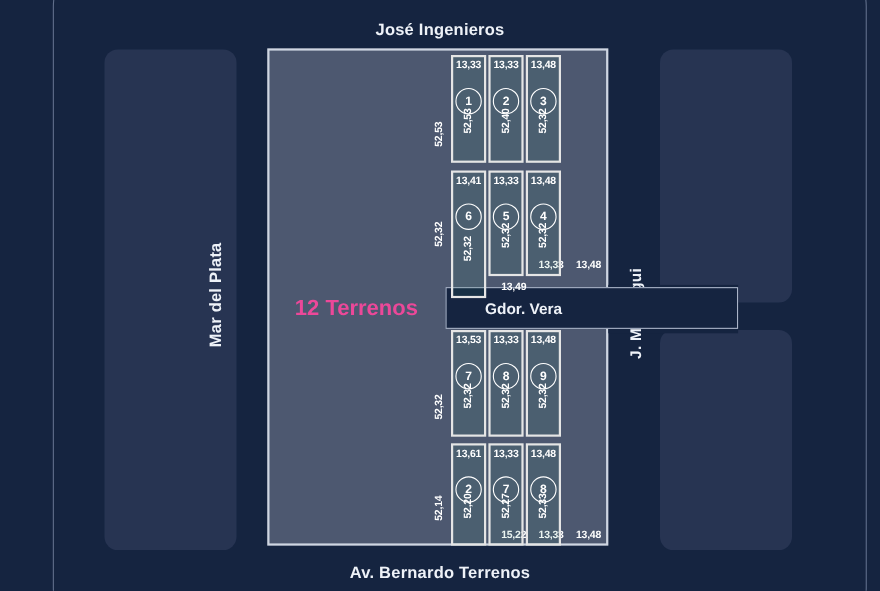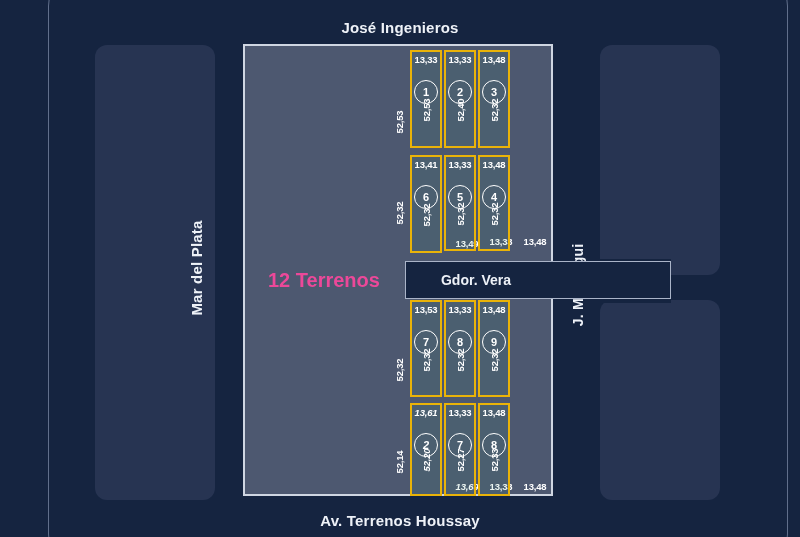--- a/index.html
+++ b/index.html
@@ -61,21 +61,21 @@
 
   .plan-title{
     position:absolute;left:268px;top:260px;width:130px;height:40px;
     display:flex;align-items:center;
     color:#ec4899;font-size:20px;font-weight:bold;white-space:nowrap;
   }
 
   
   .lot{
     position:absolute;box-sizing:border-box;
-    border:2px solid #eab308;background:rgba(61,155,122,0.10);
+    border:2px solid #e5e5e5;background:rgba(61,155,122,0.10);
   }
   .dim{
     position:absolute;color:#ffffff;font-size:9.5px;font-weight:bold;
     white-space:nowrap;letter-spacing:-.2px;
   }
   .dim.top-d{left:0;width:100%;text-align:center;top:2px;}
   .dim.bot-d{left:0;width:100%;text-align:center;bottom:2px;margin-left:41px;}
   .dim.side-d{
     left:50%;top:62%;
     transform:translate(-50%,-50%) rotate(-90deg);transform-origin:center;
@@ -99,21 +99,21 @@
 
   <div class="round-frame"></div>
   <div class="bg-block b1"></div>
   <div class="bg-block b2"></div>
   <div class="bg-block b3"></div>
 
   <div class="plan"></div>
   <div class="plan-lower-right-mask"></div>
 
   <div class="street top">José Ingenieros</div>
-  <div class="street bottom">Av. Terrenos Houssay</div>
+  <div class="street bottom">Av. Bernardo Terrenos</div>
   <div class="street left">Mar del Plata</div>
   <div class="street right">J. Maistegui</div>
 
   <div class="plan-title">12 Terrenos</div>
 
   <div class="vera-bar">
     <span>Gdor. Vera</span>
   </div>
 
   <div id="lots-layer">
@@ -127,21 +127,21 @@
         <div class="dim top-d">13,33</div>
         <div class="lot-num">2</div>
         <div class="dim side-d">52,40</div>
       </div>
       <div class="lot" style="left: 478px; top: 50px; width: 32px; height: 98px;">
         <div class="dim top-d">13,48</div>
         <div class="lot-num">3</div>
         <div class="dim side-d">52,32</div>
       </div>
       <div class="dim outer-d" style="left: 399px; top: 213px;">52,32</div>
-      <div class="lot" style="left: 410px; top: 155px; width: 32px; height: 98px;">
+      <div class="lot" style="left: 410px; top: 155px; width: 32px; height: 116px;">
         <div class="dim top-d">13,41</div>
         <div class="lot-num">6</div>
         <div class="dim side-d">52,32</div>
         <div class="dim bot-d">13,49</div>
       </div>
       <div class="lot" style="left: 444px; top: 155px; width: 32px; height: 96px;">
         <div class="dim top-d">13,33</div>
         <div class="lot-num">5</div>
         <div class="dim side-d">52,32</div>
         <div class="dim bot-d">13,33</div>
@@ -162,25 +162,25 @@
         <div class="dim top-d">13,33</div>
         <div class="lot-num">8</div>
         <div class="dim side-d">52,32</div>
       </div>
       <div class="lot" style="left: 478px; top: 300px; width: 32px; height: 97px;">
         <div class="dim top-d">13,48</div>
         <div class="lot-num">9</div>
         <div class="dim side-d">52,32</div>
       </div>
       <div class="dim outer-d" style="left: 399px; top: 462px;">52,14</div>
-      <div class="lot" style="left: 410px; top: 403px; width: 32px; height: 93px; font-style: italic;">
+      <div class="lot" style="left: 410px; top: 403px; width: 32px; height: 93px;">
         <div class="dim top-d">13,61</div>
         <div class="lot-num">2</div>
         <div class="dim side-d">52,20</div>
-        <div class="dim bot-d">13,69</div>
+        <div class="dim bot-d">15,22</div>
       </div>
       <div class="lot" style="left: 444px; top: 403px; width: 32px; height: 93px;">
         <div class="dim top-d">13,33</div>
         <div class="lot-num">7</div>
         <div class="dim side-d">52,27</div>
         <div class="dim bot-d">13,33</div>
       </div>
       <div class="lot" style="left: 478px; top: 403px; width: 32px; height: 93px;">
         <div class="dim top-d">13,48</div>
         <div class="lot-num">8</div>

